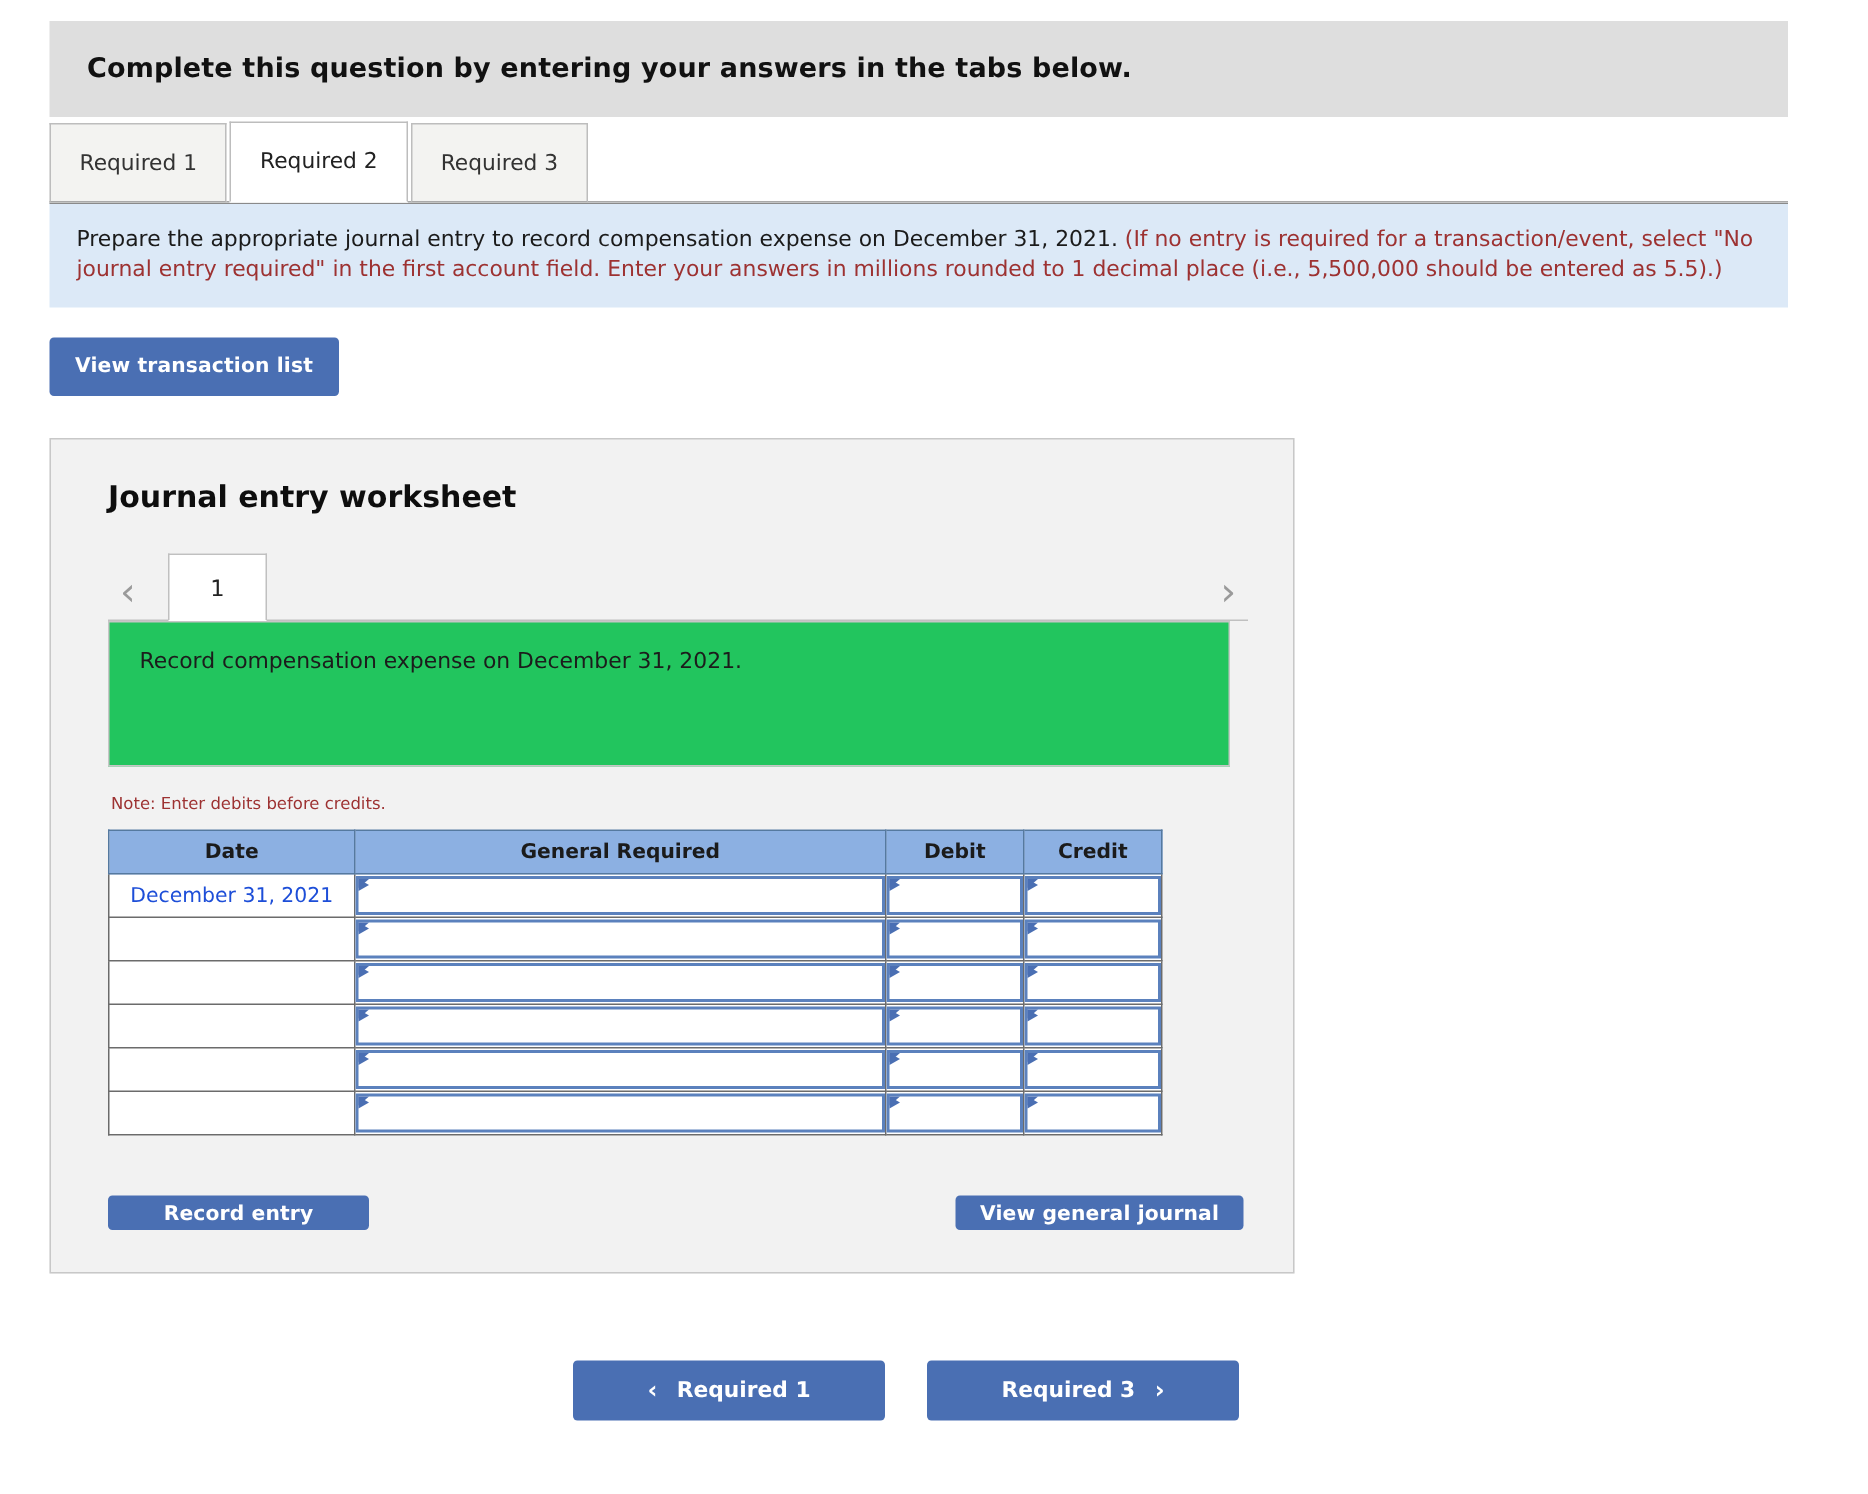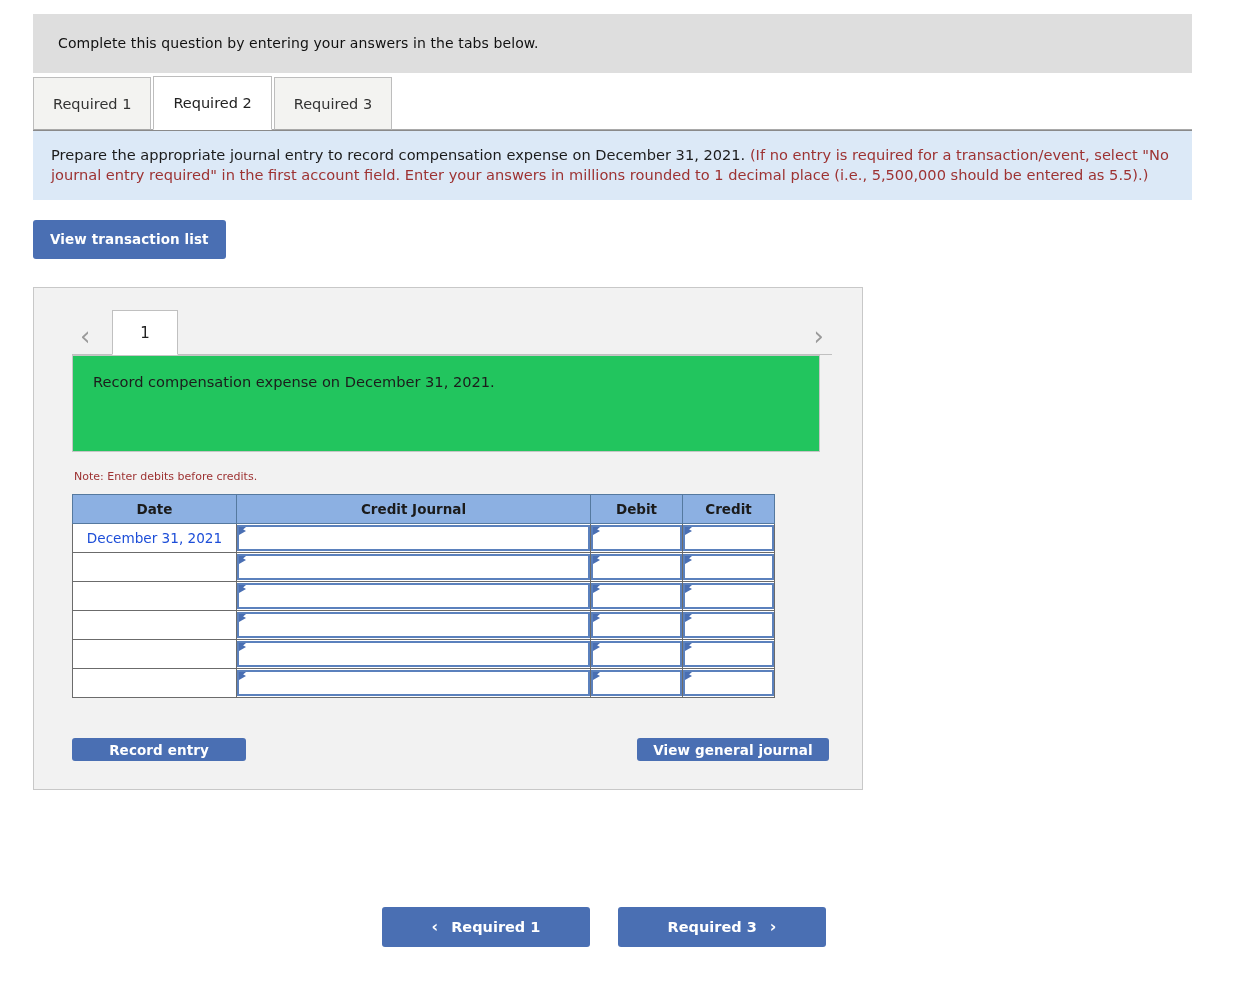--- a/index.html
+++ b/index.html
@@ -23,22 +23,22 @@
     position: absolute;
     left: 33px;
     top: 14px;
     width: 1159px;
   }
 
   
   .banner {
     background: #dedede;
     padding: 21px 0 22px 25px;
-    font-size: 14px;
-    font-weight: normal;
+    font-size: 18px;
+    font-weight: bold;
     color: #111111;
     letter-spacing: 0.1px;
   }
 
   
   .tabstrip {
     position: relative;
     height: 57px;
     background: #ffffff;
   }
@@ -326,20 +326,21 @@
     <div class="instructions">
       <span class="lead">Prepare the appropriate journal entry to record compensation expense on December 31, 2021.</span>
       <span class="hint">(If no entry is required for a transaction/event, select "No journal entry required" in the first account field. Enter your answers in millions rounded to 1 decimal place (i.e., 5,500,000 should be entered as 5.5).)</span>
     </div>
 
     <div class="btn-row-top">
       <button class="blue-btn">View transaction list</button>
     </div>
 
     <div class="worksheet">
+      <div class="ws-title">Journal entry worksheet</div>
 
       <div class="pager">
         <div class="pager-line"></div>
         <div class="chev chev-left">‹</div>
         <div class="page-tab">1</div>
         <div class="chev chev-right">›</div>
       </div>
 
       <div class="descbox">Record compensation expense on December 31, 2021.</div>
 
@@ -348,21 +349,21 @@
       <table class="jtable">
         <colgroup>
           <col class="col-date">
           <col class="col-gj">
           <col class="col-debit">
           <col class="col-credit">
         </colgroup>
         <thead>
           <tr>
             <th>Date</th>
-            <th>Credit Journal</th>
+            <th>General Required</th>
             <th>Debit</th>
             <th>Credit</th>
           </tr>
         </thead>
         <tbody>
           <tr>
             <td class="date-cell">December 31, 2021</td>
             <td class="input-cell">
               <div class="field">
                   <span class="marker"></span>

